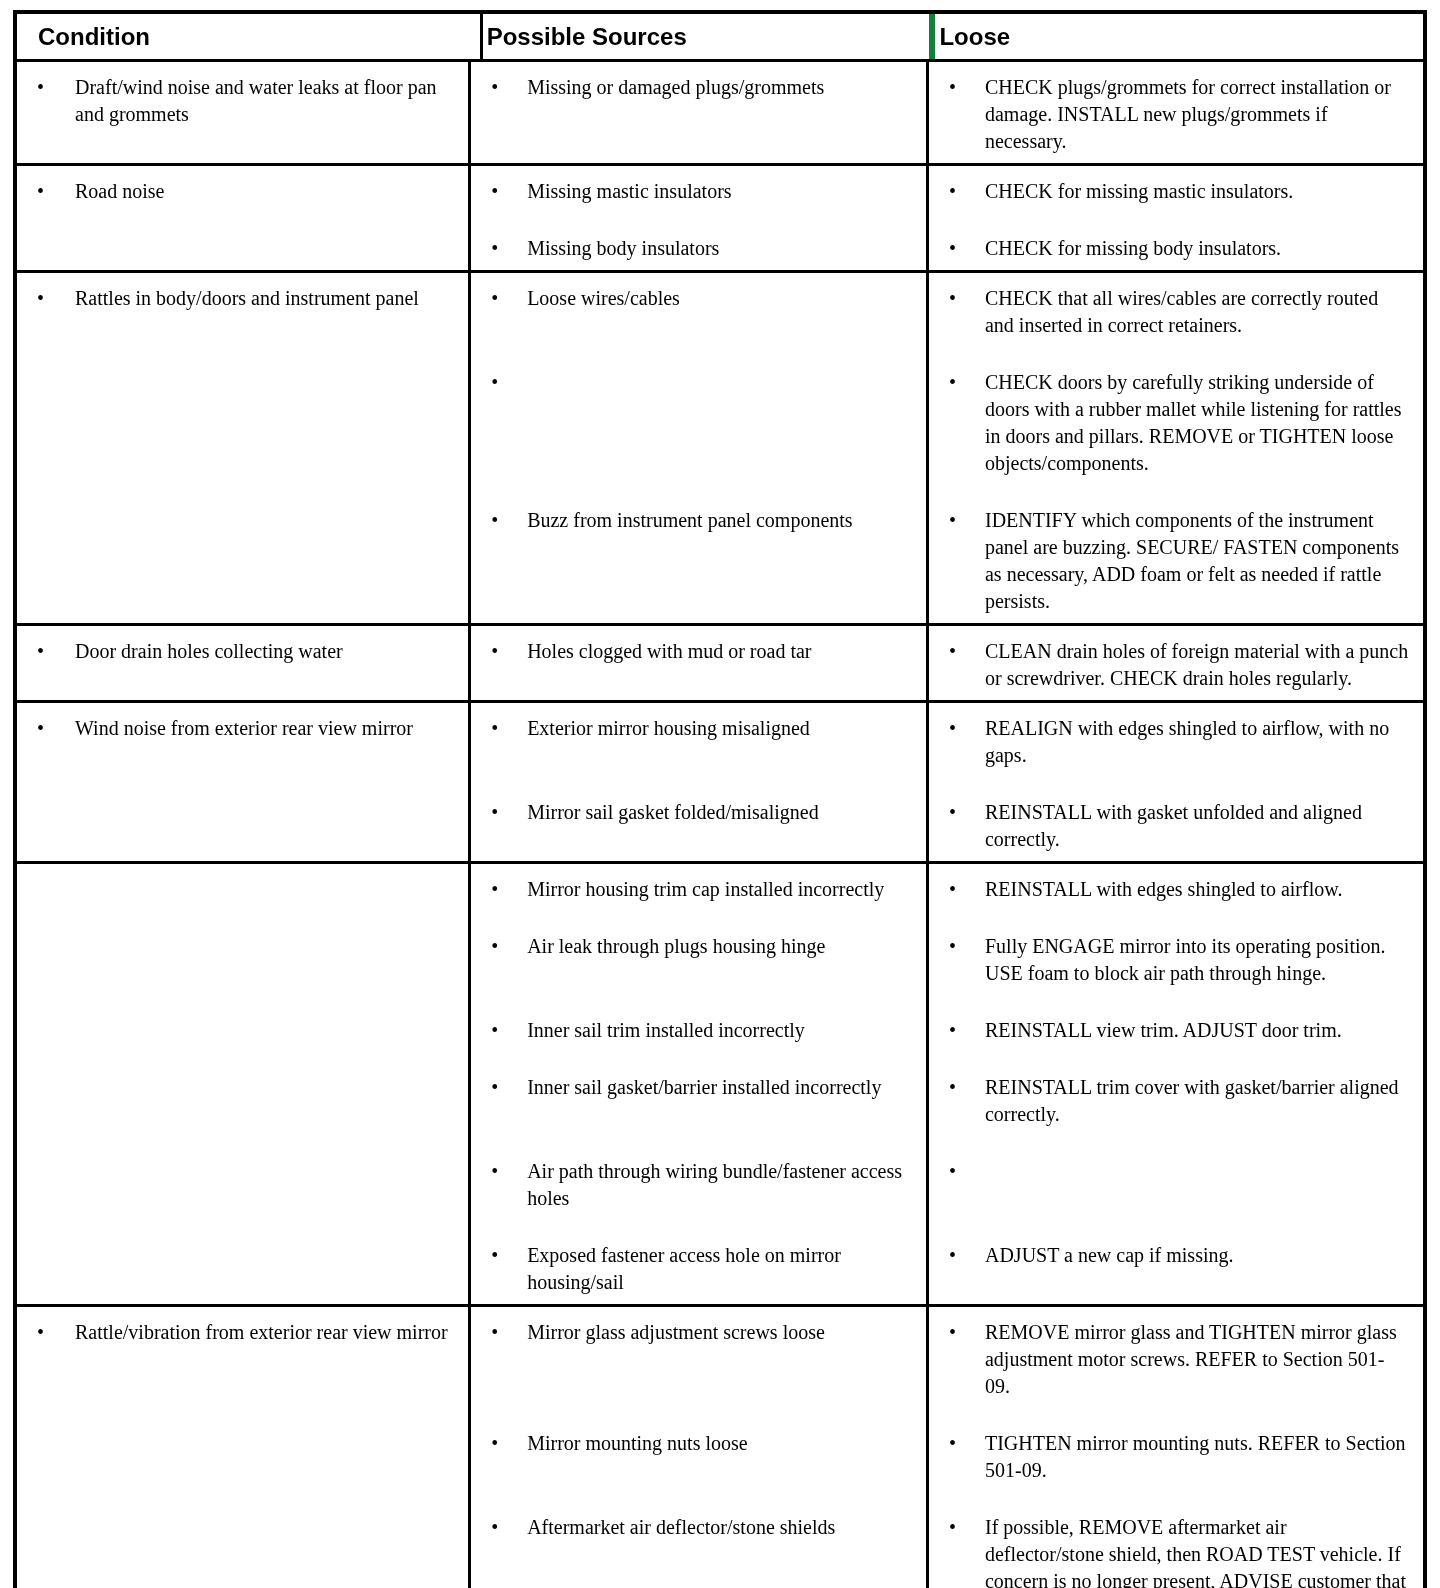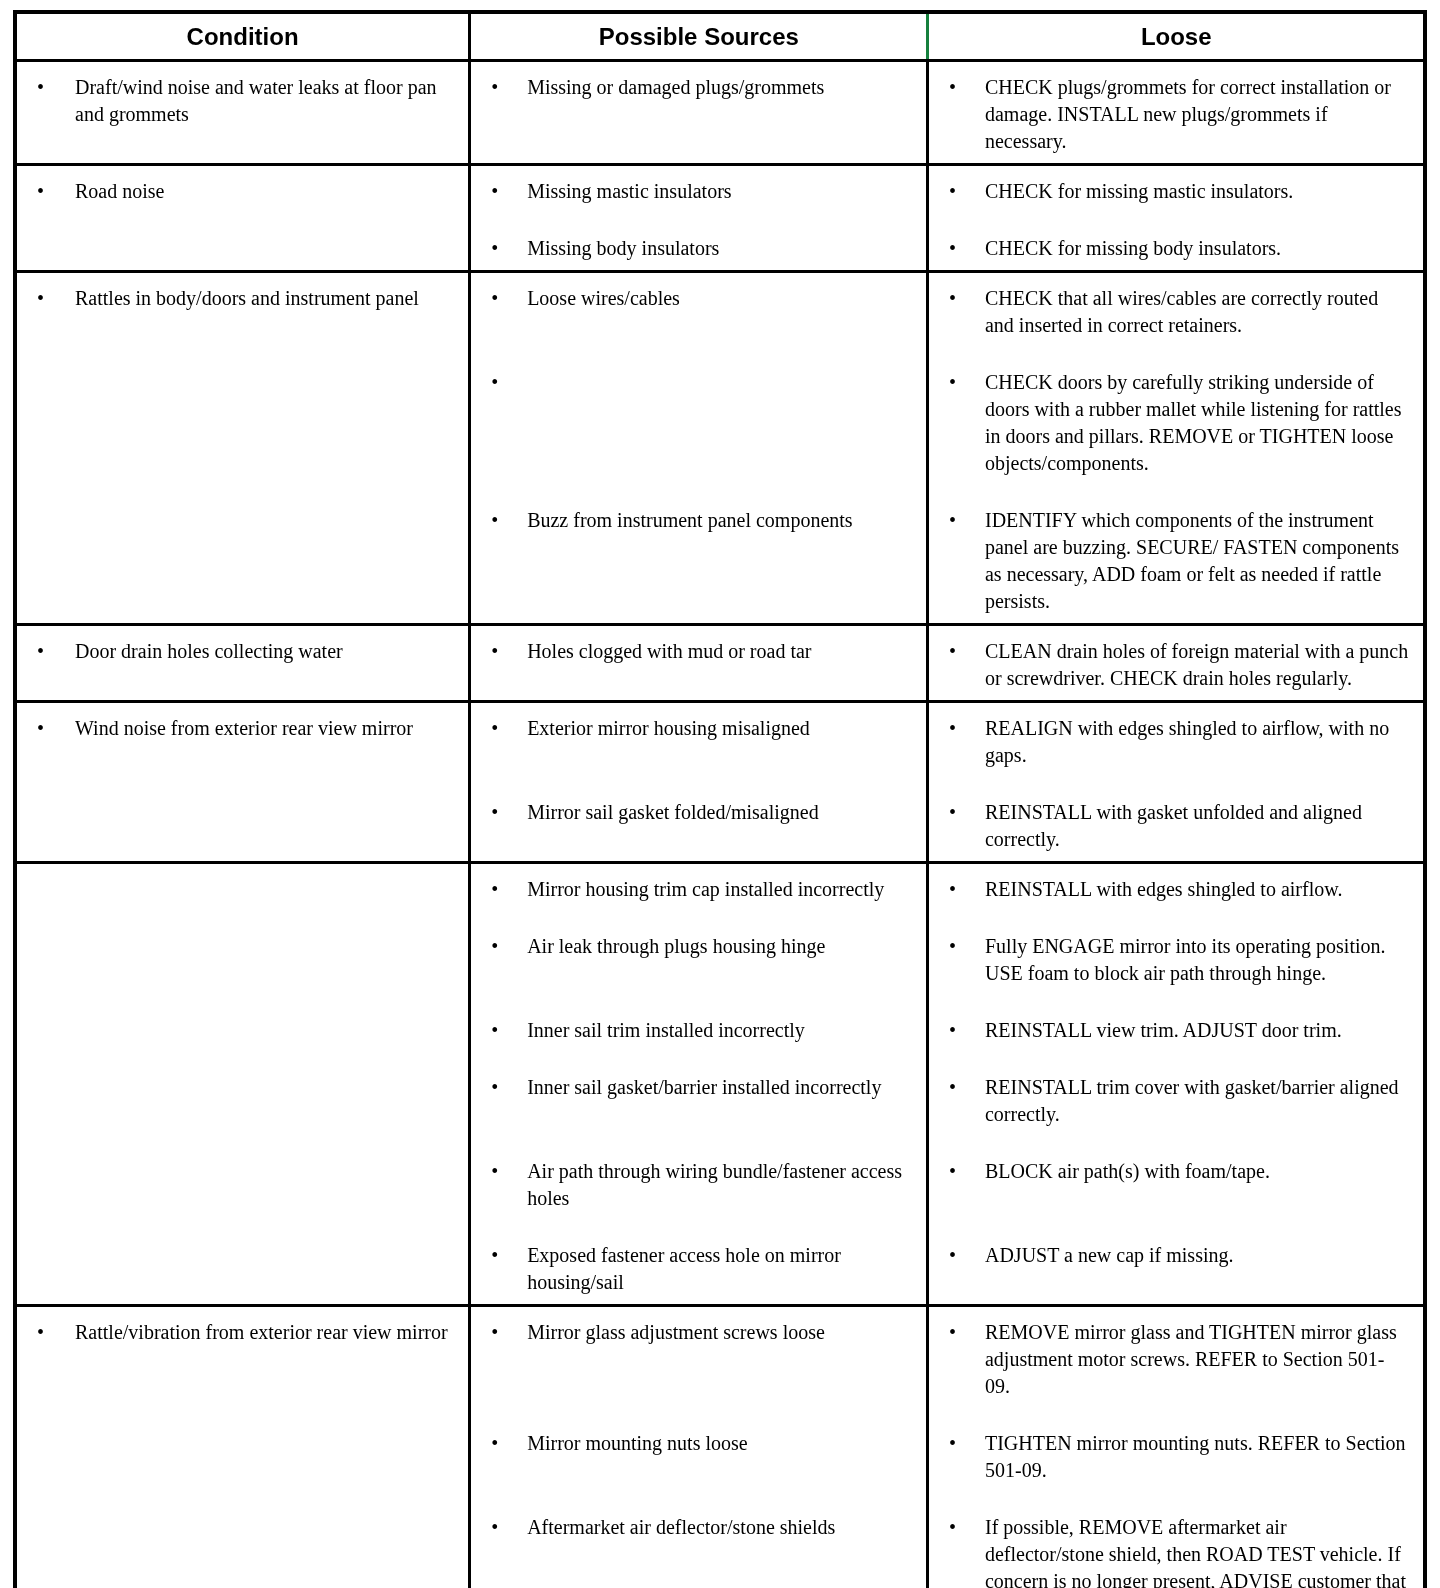--- a/index.html
+++ b/index.html
@@ -18,25 +18,25 @@
     display: flex;
     flex-direction: column;
   }
   
   .thead {
     display: flex;
     border-bottom: 3px solid #000;
     font-family: "Liberation Sans", sans-serif;
     font-weight: bold;
     font-size: 24px;
-    text-align: center;
+    padding-left: 17px;
   }
   .hcell { padding: 9px 4px 8px 4px; box-sizing: border-box; }
   .hcell.h-cond { flex: 0 0 32.3%; border-right: 3px solid #000; }
-  .hcell.h-src  { flex: 0 0 32.6%; border-right: 3px solid #15803d; }
+  .hcell.h-src  { flex: 0 0 32.6%; border-right: 6px solid #15803d; }
   .hcell.h-act  { flex: 1; }
   
   .tbody { flex: 1; display: flex; flex-direction: column; font-size: 20px; line-height: 1.35; }
   .t-row { display: flex; }
   .t-row + .t-row { border-top: 3px solid #000; }
   .t-row:last-child { flex: 1; }
   .c-cond {
     flex: 0 0 32.3%;
     border-right: 3px solid #000;
     box-sizing: border-box;
@@ -260,21 +260,20 @@
               <span class="txt">REINSTALL trim cover with gasket/barrier aligned correctly.</span>
             </div>
           </div>
           <div class="pair">
             <div class="cell c-src">
               <span class="bullet">•</span>
               <span class="txt">Air path through wiring bundle/fastener access holes</span>
             </div>
             <div class="cell c-act">
               <span class="bullet">•</span>
-              <span class="txt">BLOCK air path(s) with foam/tape.</span>
             </div>
           </div>
           <div class="pair">
             <div class="cell c-src">
               <span class="bullet">•</span>
               <span class="txt">Exposed fastener access hole on mirror housing/sail</span>
             </div>
             <div class="cell c-act">
               <span class="bullet">•</span>
               <span class="txt">ADJUST a new cap if missing.</span>

